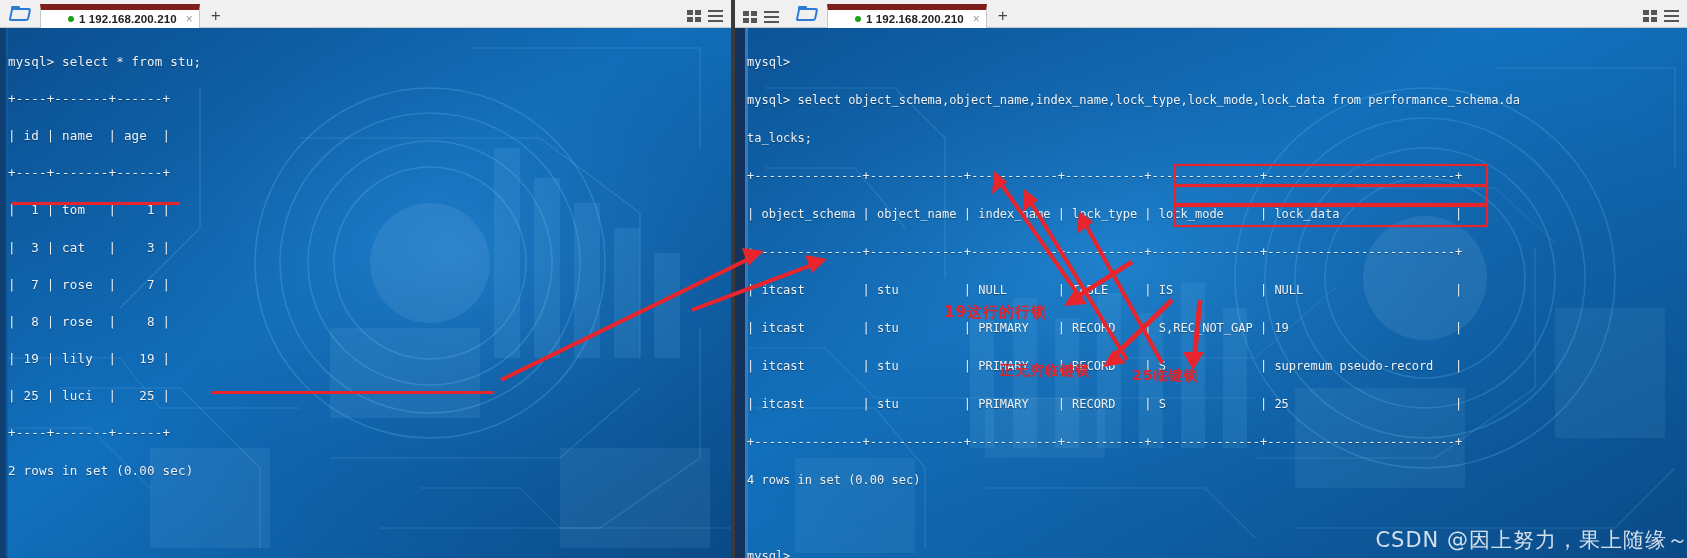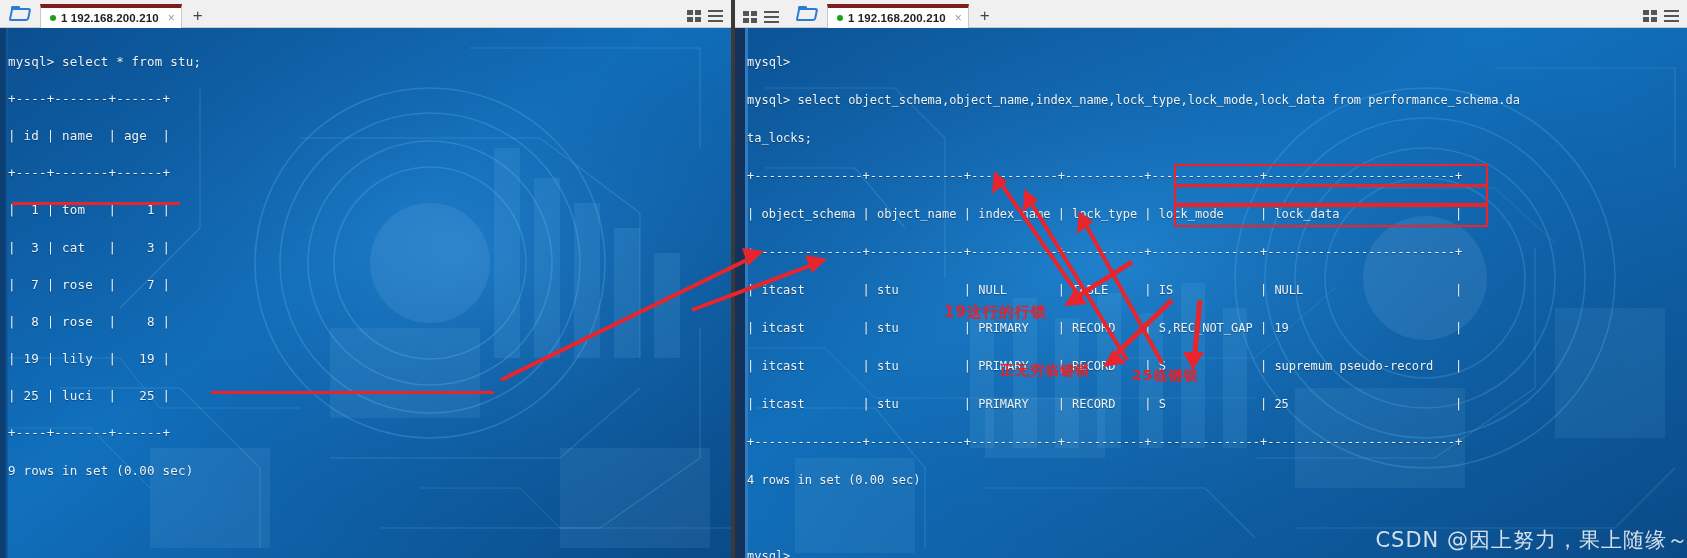--- a/index.html
+++ b/index.html
@@ -42,22 +42,22 @@
     transform:skewX(-12deg);
   }
   .folder-icon:after{
     content:"";position:absolute;left:1px;top:0px;width:9px;height:4px;
     border:2px solid #2b7bd4;border-bottom:none;border-radius:2px 2px 0 0;box-sizing:border-box;
   }
 
   .tab{
     height:24px;display:flex;align-items:center;
     background:#ffffff;border:1px solid #c8c8c8;border-bottom:none;
-    border-top:4px solid #7f1d1d;
-    padding:0 6px 0 9px;box-sizing:border-box;margin-bottom:-1px;
+    border-top:6px solid #7f1d1d;
+    padding:0 6px 0 27px;box-sizing:border-box;margin-bottom:-1px;
     font-size:11.5px;color:#222;white-space:nowrap;
   }
   .tab .dot{width:6px;height:6px;border-radius:50%;background:#19a219;margin-right:5px;flex:none;}
   .tab .tab-label{font-weight:bold;letter-spacing:.1px;}
   .tab .tab-close{margin-left:9px;color:#9a9a9a;font-size:12px;line-height:1;}
   .tab-add{
     font-size:17px;color:#444;padding:0 9px 2px 11px;line-height:1;margin-bottom:1px;
   }
   .tb-right{margin-left:auto;display:flex;align-items:center;gap:6px;padding:0 8px 5px 0;}
 
@@ -194,21 +194,21 @@
 <div class="term-line">+----+-------+------+</div>
 <div class="term-line">| id | name  | age  |</div>
 <div class="term-line">+----+-------+------+</div>
 <div class="term-line">|  1 | tom   |    1 |</div>
 <div class="term-line">|  3 | cat   |    3 |</div>
 <div class="term-line">|  7 | rose  |    7 |</div>
 <div class="term-line">|  8 | rose  |    8 |</div>
 <div class="term-line">| 19 | lily  |   19 |</div>
 <div class="term-line">| 25 | luci  |   25 |</div>
 <div class="term-line">+----+-------+------+</div>
-<div class="term-line">9 rows in set (0.00 sec)</div>
+<div class="term-line">2 rows in set (0.00 sec)</div>
 <div class="term-line">&nbsp;</div>
 
 
 
 
 
 
 
 
 

